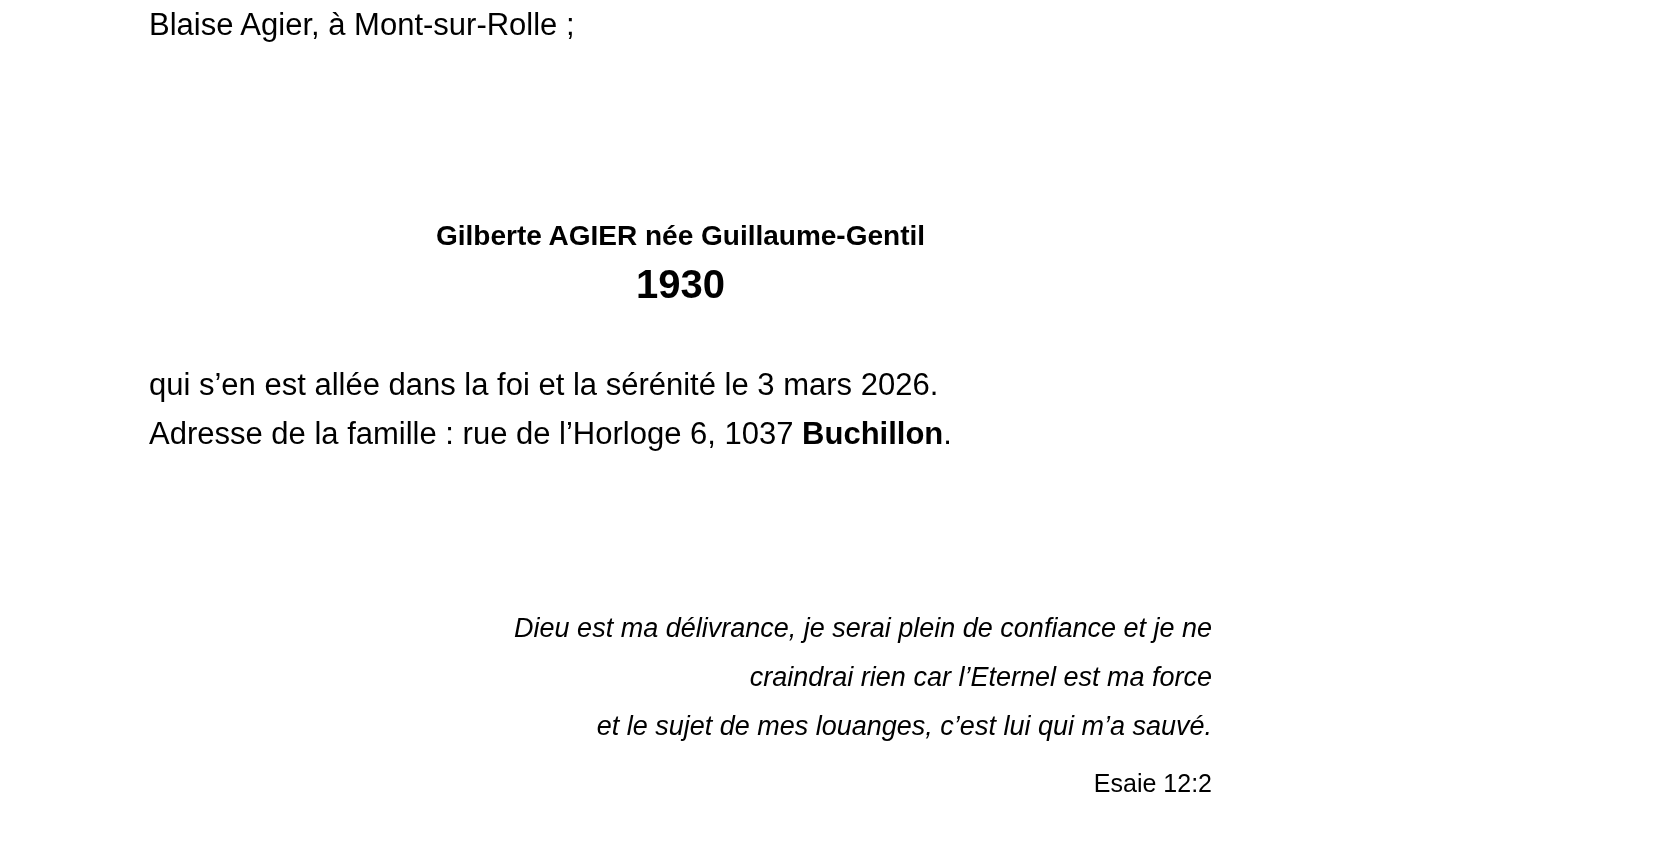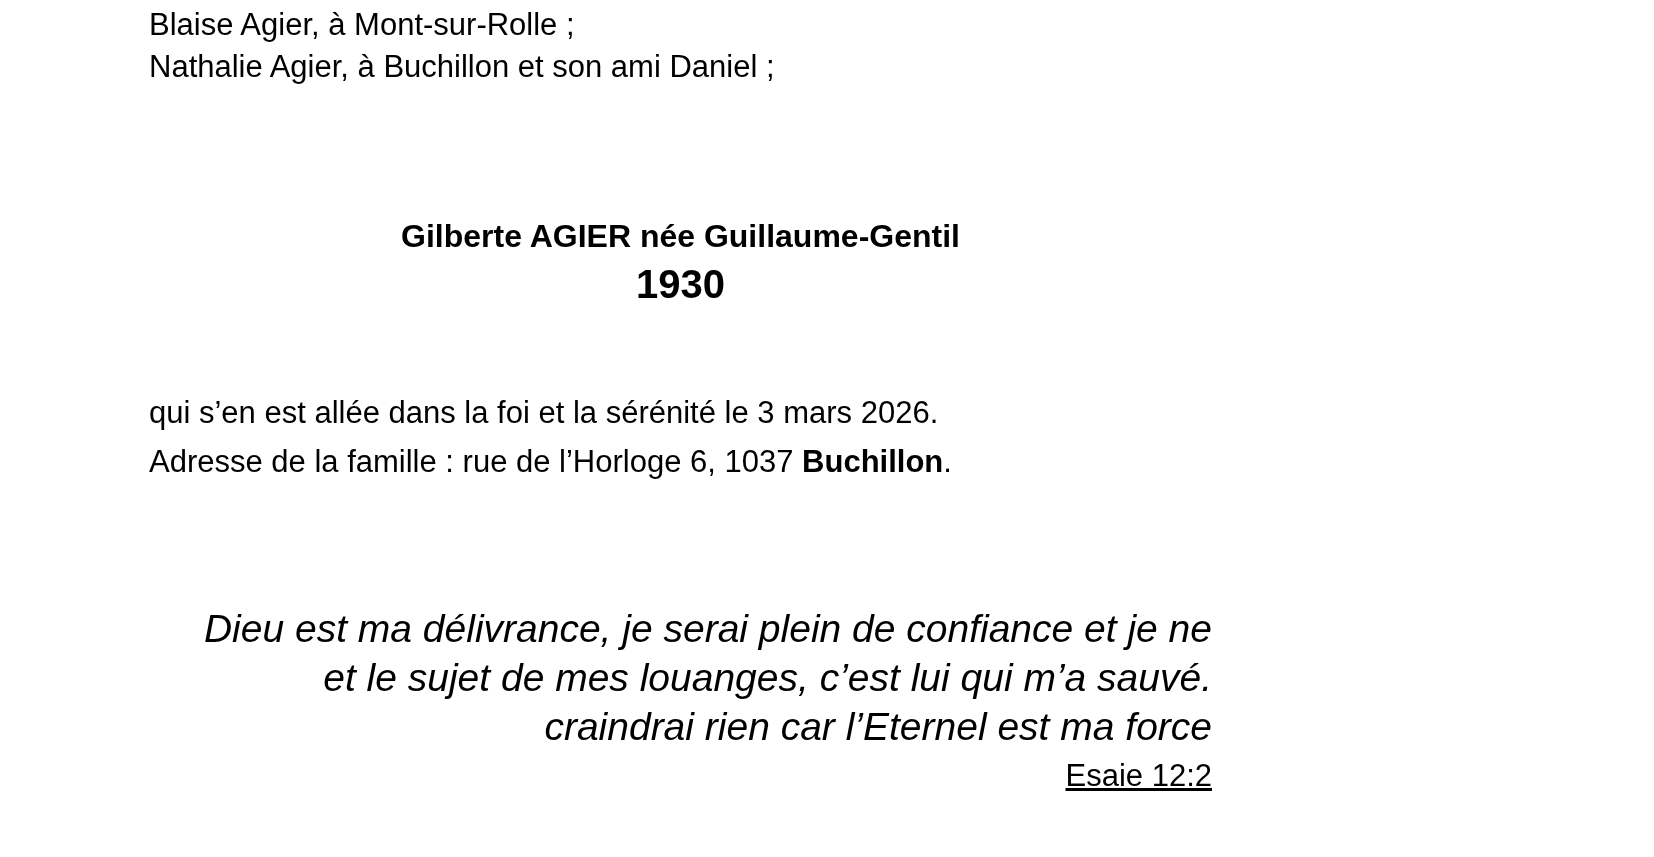--- a/index.html
+++ b/index.html
@@ -39,37 +39,36 @@
 
   .deceased {
     position: absolute;
     left: 149px;
     top: 212px;
     width: 1063px;
     text-align: center;
   }
 
   .deceased-name {
-    font-size: 32px;
+    font-size: 28px;
     font-weight: bold;
     line-height: 48px;
   }
 
   .deceased-year {
     font-size: 40px;
     font-weight: bold;
     line-height: 48px;
   }
 
   .details {
     position: absolute;
     left: 149px;
     top: 360px;
     width: 1400px;
-    margin-top: 28px;
   }
 
   .details-line {
     font-size: 31px;
     line-height: 49px;
     white-space: pre;
   }
 
   .details-line b {
     font-weight: bold;
@@ -77,54 +76,52 @@
 
   .verse {
     position: absolute;
     left: 149px;
     top: 604px;
     width: 1063px;
     text-align: right;
   }
 
   .verse-line {
-    font-size: 39px;
+    font-size: 27px;
     font-style: italic;
     line-height: 49px;
     white-space: pre;
   }
 
   .verse-ref {
-    font-size: 31px;
+    font-size: 25px;
     line-height: 49px;
-    margin-top: 0px;
+    margin-top: 8px;
     white-space: pre;
-    text-decoration: underline;
   }
 </style>
 </head>
 <body>
 
 <div class="page">
 
   <div class="intro">
     <div class="intro-line">Blaise Agier, à Mont-sur-Rolle ;</div>
-    <div class="intro-line">Nathalie Agier, à Buchillon et son ami Daniel ;</div>
   </div>
 
   <div class="deceased">
     <div class="deceased-name">Gilberte AGIER née Guillaume-Gentil</div>
     <div class="deceased-year">1930</div>
   </div>
 
   <div class="details">
     <div class="details-line">qui s’en est allée dans la foi et la sérénité le 3 mars 2026.</div>
     <div class="details-line"><span>Adresse de la famille : rue de l’Horloge 6, 1037 </span><b>Buchillon</b><span>.</span></div>
   </div>
 
   <div class="verse">
     <div class="verse-line">Dieu est ma délivrance, je serai plein de confiance et je ne</div>
+    <div class="verse-line">craindrai rien car l’Eternel est ma force</div>
     <div class="verse-line">et le sujet de mes louanges, c’est lui qui m’a sauvé.</div>
-    <div class="verse-line">craindrai rien car l’Eternel est ma force</div>
     <div class="verse-ref">Esaie 12:2</div>
   </div>
 
 </div>
 
 </body></html>

